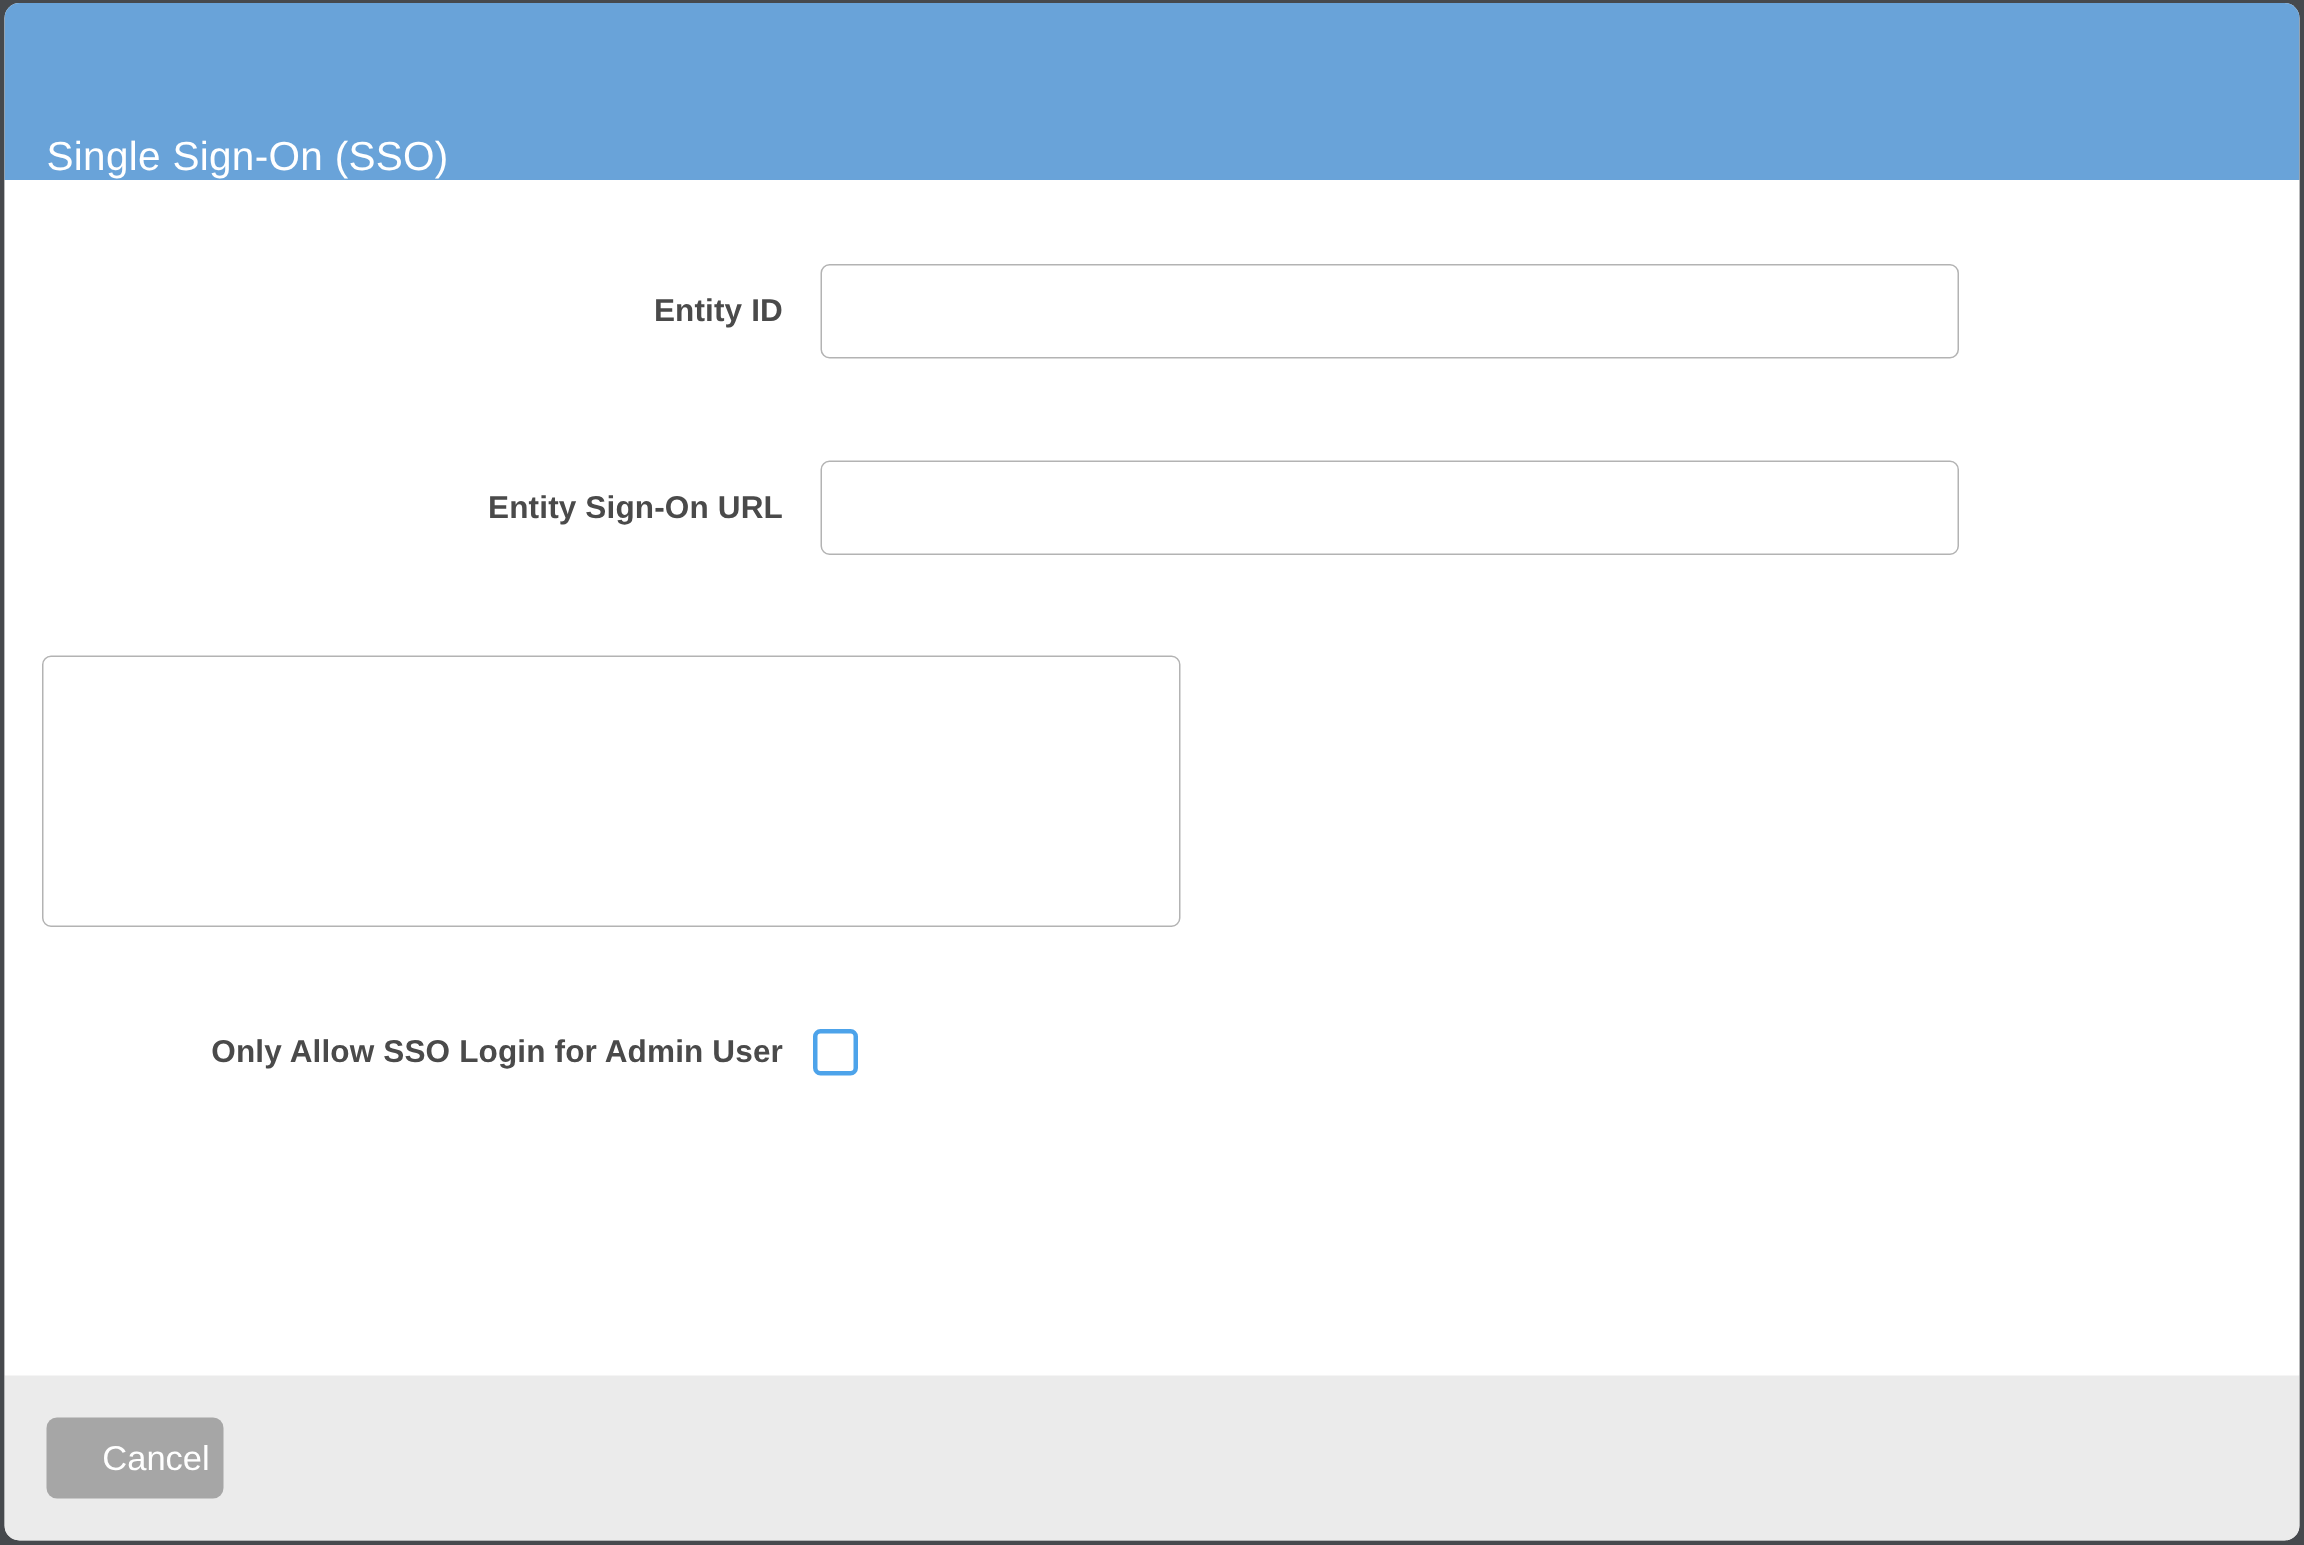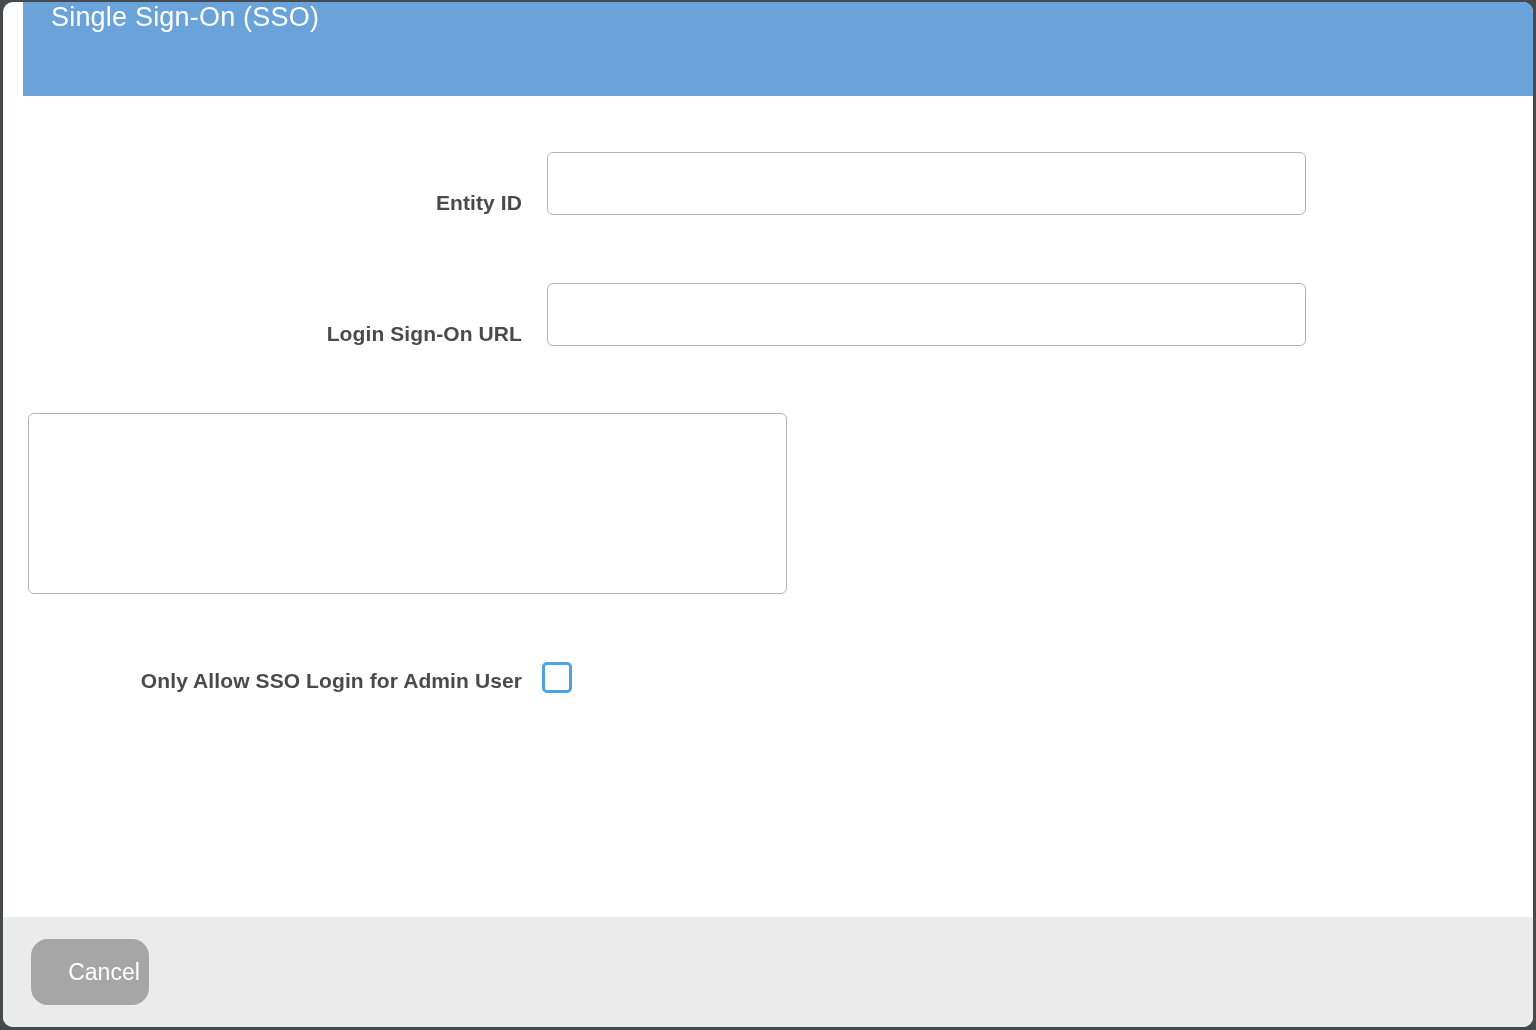--- a/index.html
+++ b/index.html
@@ -12,42 +12,41 @@
   .dialog {
     position: absolute;
     left: 3px; top: 2px; right: 3px; bottom: 3px;
     border-radius: 10px;
     overflow: hidden;
     display: flex;
     flex-direction: column;
     background: #ffffff;
   }
   .dialog-header {
-    height: 94px;
+    height: 118px;
     flex-shrink: 0;
     background: var(--header-bg, #69a3d9);
     display: flex;
-    align-items: flex-start;
+    align-items: flex-end;
     padding-left: 28px;
-    margin-left: 20px;
   }
   .dialog-title {
     color: #ffffff;
     font-size: 27px;
     font-weight: 400;
     letter-spacing: 0.2px;
   }
   .dialog-body {
     flex: 1;
     background: #ffffff;
     padding-top: 56px;
   }
   .form-row {
     display: flex;
-    align-items: flex-end;
+    align-items: center;
   }
   .form-label {
     width: 519px;
     flex-shrink: 0;
     text-align: right;
     font-size: 21px;
     font-weight: 700;
     color: #4a4a4a;
     letter-spacing: 0.1px;
   }
@@ -94,23 +93,23 @@
   .dialog-footer {
     height: 110px;
     flex-shrink: 0;
     background: #ebebeb;
     display: flex;
     align-items: center;
     justify-content: space-between;
     padding: 0 28px;
   }
   .btn {
-    height: 66px;
+    height: 54px;
     border: none;
-    border-radius: 17px;
+    border-radius: 7px;
     color: #ffffff;
     font-family: "Liberation Sans", "DejaVu Sans", sans-serif;
     font-size: 23px;
     font-weight: 400;
     cursor: pointer;
     display: flex;
     align-items: center;
     justify-content: center;
     padding-left: 28px;
   }
@@ -135,21 +134,21 @@
   <div class="dialog-body">
 
     <div class="form-row row-entity-id">
       <label class="form-label">Entity ID</label>
       <div class="control-cell">
         <input type="text" class="text-input" value="" style="">
       </div>
     </div>
 
     <div class="form-row row-sso-url">
-      <label class="form-label">Login Sign-On URL</label>
+      <label class="form-label">Entity Sign-On URL</label>
       <div class="control-cell">
         <input type="text" class="text-input" value="" style="">
       </div>
     </div>
 
     <div class="form-row row-certificate">
       <div class="control-cell">
         <textarea class="textarea-input" style=""></textarea>
       </div>
     </div>

